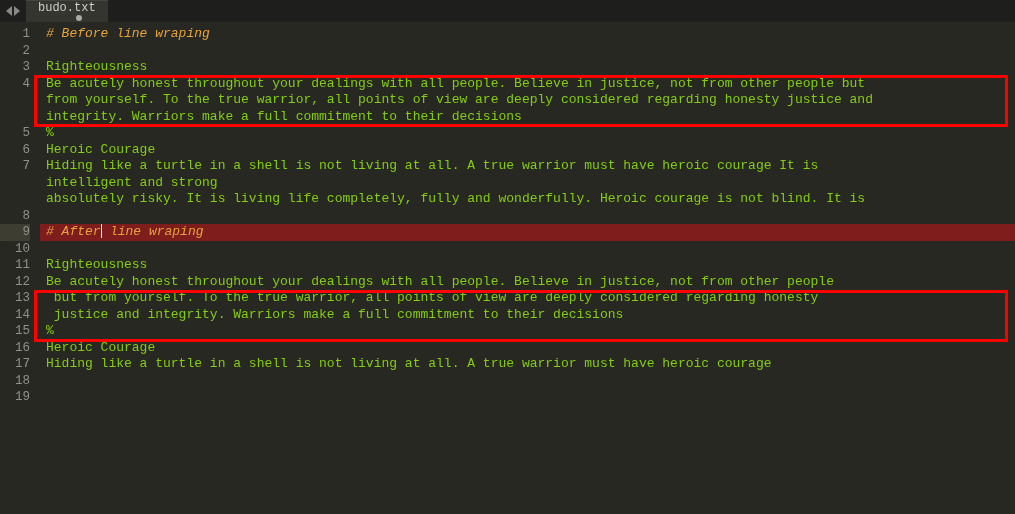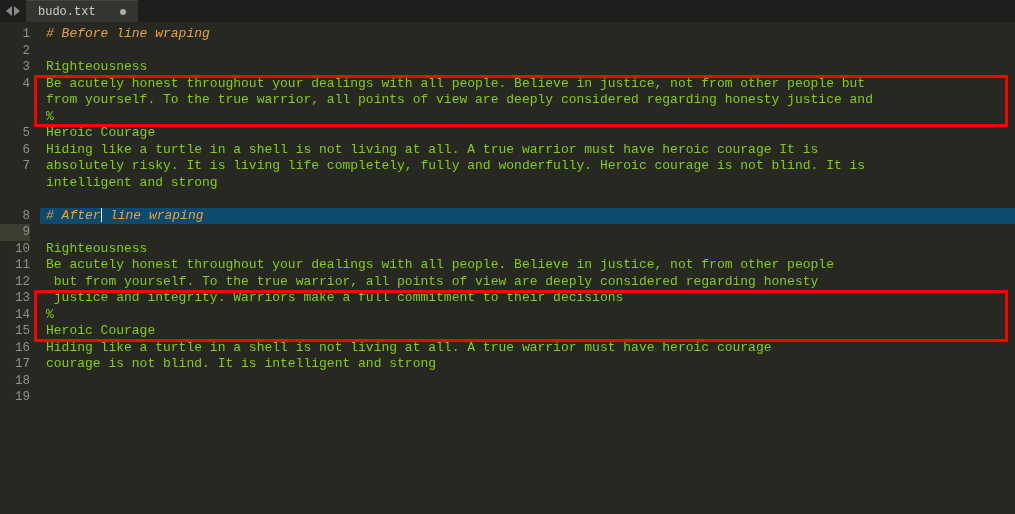--- a/index.html
+++ b/index.html
@@ -32,20 +32,21 @@
   .nav-right { border-left: 6px solid #888; }
   .tab {
     background: #34352f;
     height: 22px;
     display: flex;
     align-items: center;
     padding: 0 12px;
     color: #ccc;
     font-size: 12px;
     border-top: 1px solid #444;
+    flex-direction: column;
   }
   .tab-dirty {
     width: 6px; height: 6px;
     border-radius: 50%;
     background: #aaa;
     margin-left: 24px;
   }
   .editor {
     display: flex;
     height: calc(100% - 22px);
@@ -67,21 +68,21 @@
     padding-top: 4px;
     position: relative;
   }
   .line {
     height: 16.5px;
     line-height: 16.5px;
     white-space: pre;
     padding-left: 6px;
     position: relative;
   }
-  .line.current { background: #0c4a6e; }
+  .line.current { background: #7f1d1d; }
   .gutter div.current { background: #3e3d32; }
   .comment { color: #e6a33e; font-style: italic; }
   .text { color: #84cc16; }
   .hlbox {
     position: absolute;
     border: 3px solid #ff0000;
     pointer-events: none;
     left: 34px;
   }
   .cursor {
@@ -137,33 +138,33 @@
       <div>17</div>
       <div>18</div>
       <div>19</div>
     </div>
   <div class="content" id="content">
       <div class="line"><span class="comment"># Before line wraping</span></div>
       <div class="line"><span class="text"></span></div>
       <div class="line"><span class="text">Righteousness</span></div>
       <div class="line"><span class="text">Be acutely honest throughout your dealings with all people. Believe in justice, not from other people but </span></div>
       <div class="line"><span class="text">from yourself. To the true warrior, all points of view are deeply considered regarding honesty justice and </span></div>
+      <div class="line"><span class="text">integrity. Warriors make a full commitment to their decisions</span></div>
       <div class="line"><span class="text">%</span></div>
       <div class="line"><span class="text">Heroic Courage</span></div>
       <div class="line"><span class="text">Hiding like a turtle in a shell is not living at all. A true warrior must have heroic courage It is </span></div>
+      <div class="line"><span class="text">intelligent and strong</span></div>
       <div class="line"><span class="text">absolutely risky. It is living life completely, fully and wonderfully. Heroic courage is not blind. It is </span></div>
-      <div class="line"><span class="text">intelligent and strong</span></div>
       <div class="line"><span class="text"></span></div>
       <div class="line current"><span class="comment"># After</span><span class="cursor"></span><span class="comment"> line wraping</span></div>
       <div class="line"><span class="text"></span></div>
       <div class="line"><span class="text">Righteousness</span></div>
       <div class="line"><span class="text">Be acutely honest throughout your dealings with all people. Believe in justice, not from other people</span></div>
       <div class="line"><span class="wrap-mark"></span><span class="text"> but from yourself. To the true warrior, all points of view are deeply considered regarding honesty</span></div>
       <div class="line"><span class="wrap-mark"></span><span class="text"> justice and integrity. Warriors make a full commitment to their decisions</span></div>
       <div class="line"><span class="text">%</span></div>
       <div class="line"><span class="text">Heroic Courage</span></div>
       <div class="line"><span class="text">Hiding like a turtle in a shell is not living at all. A true warrior must have heroic courage</span></div>
-      <div class="line"><span class="text">courage is not blind. It is intelligent and strong</span></div>
     </div>
   <div id="highlights"></div>
 <div class="hlbox" style="top: 53px; height: 52px; width: 974px;"></div>
     <div class="hlbox" style="top: 268px; height: 52px; width: 974px;"></div>
   </div>
 
 </body></html>

